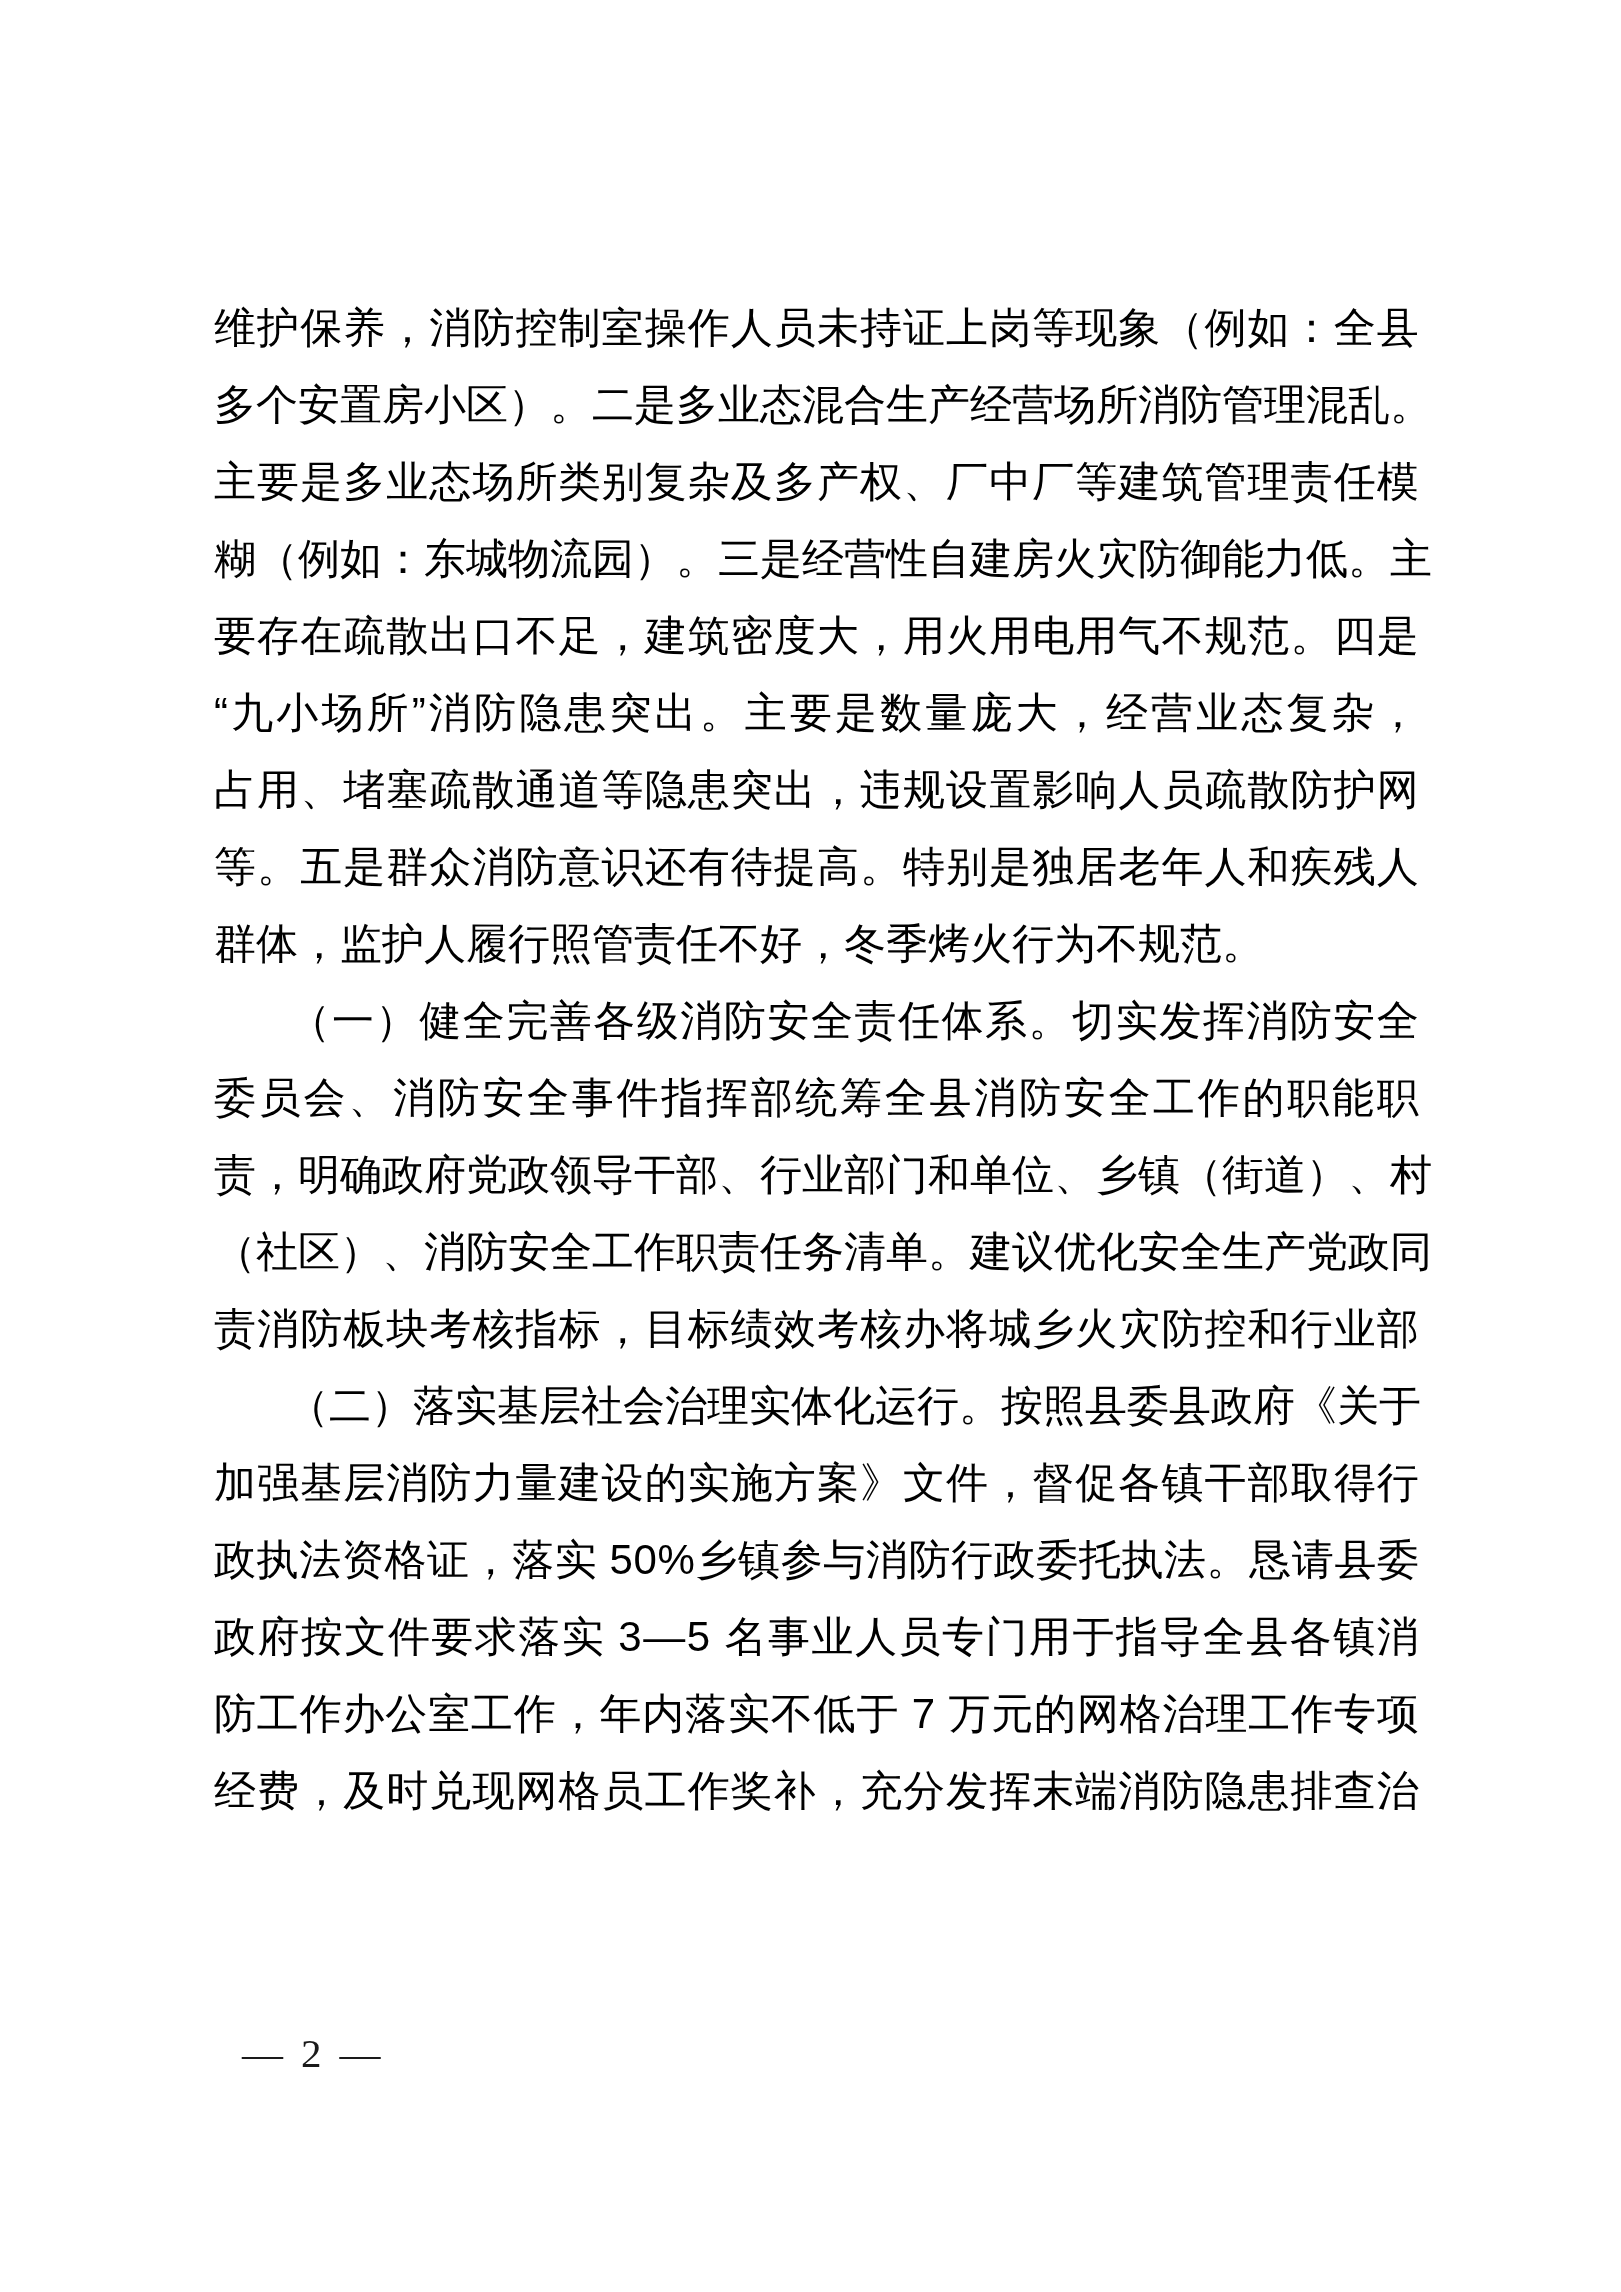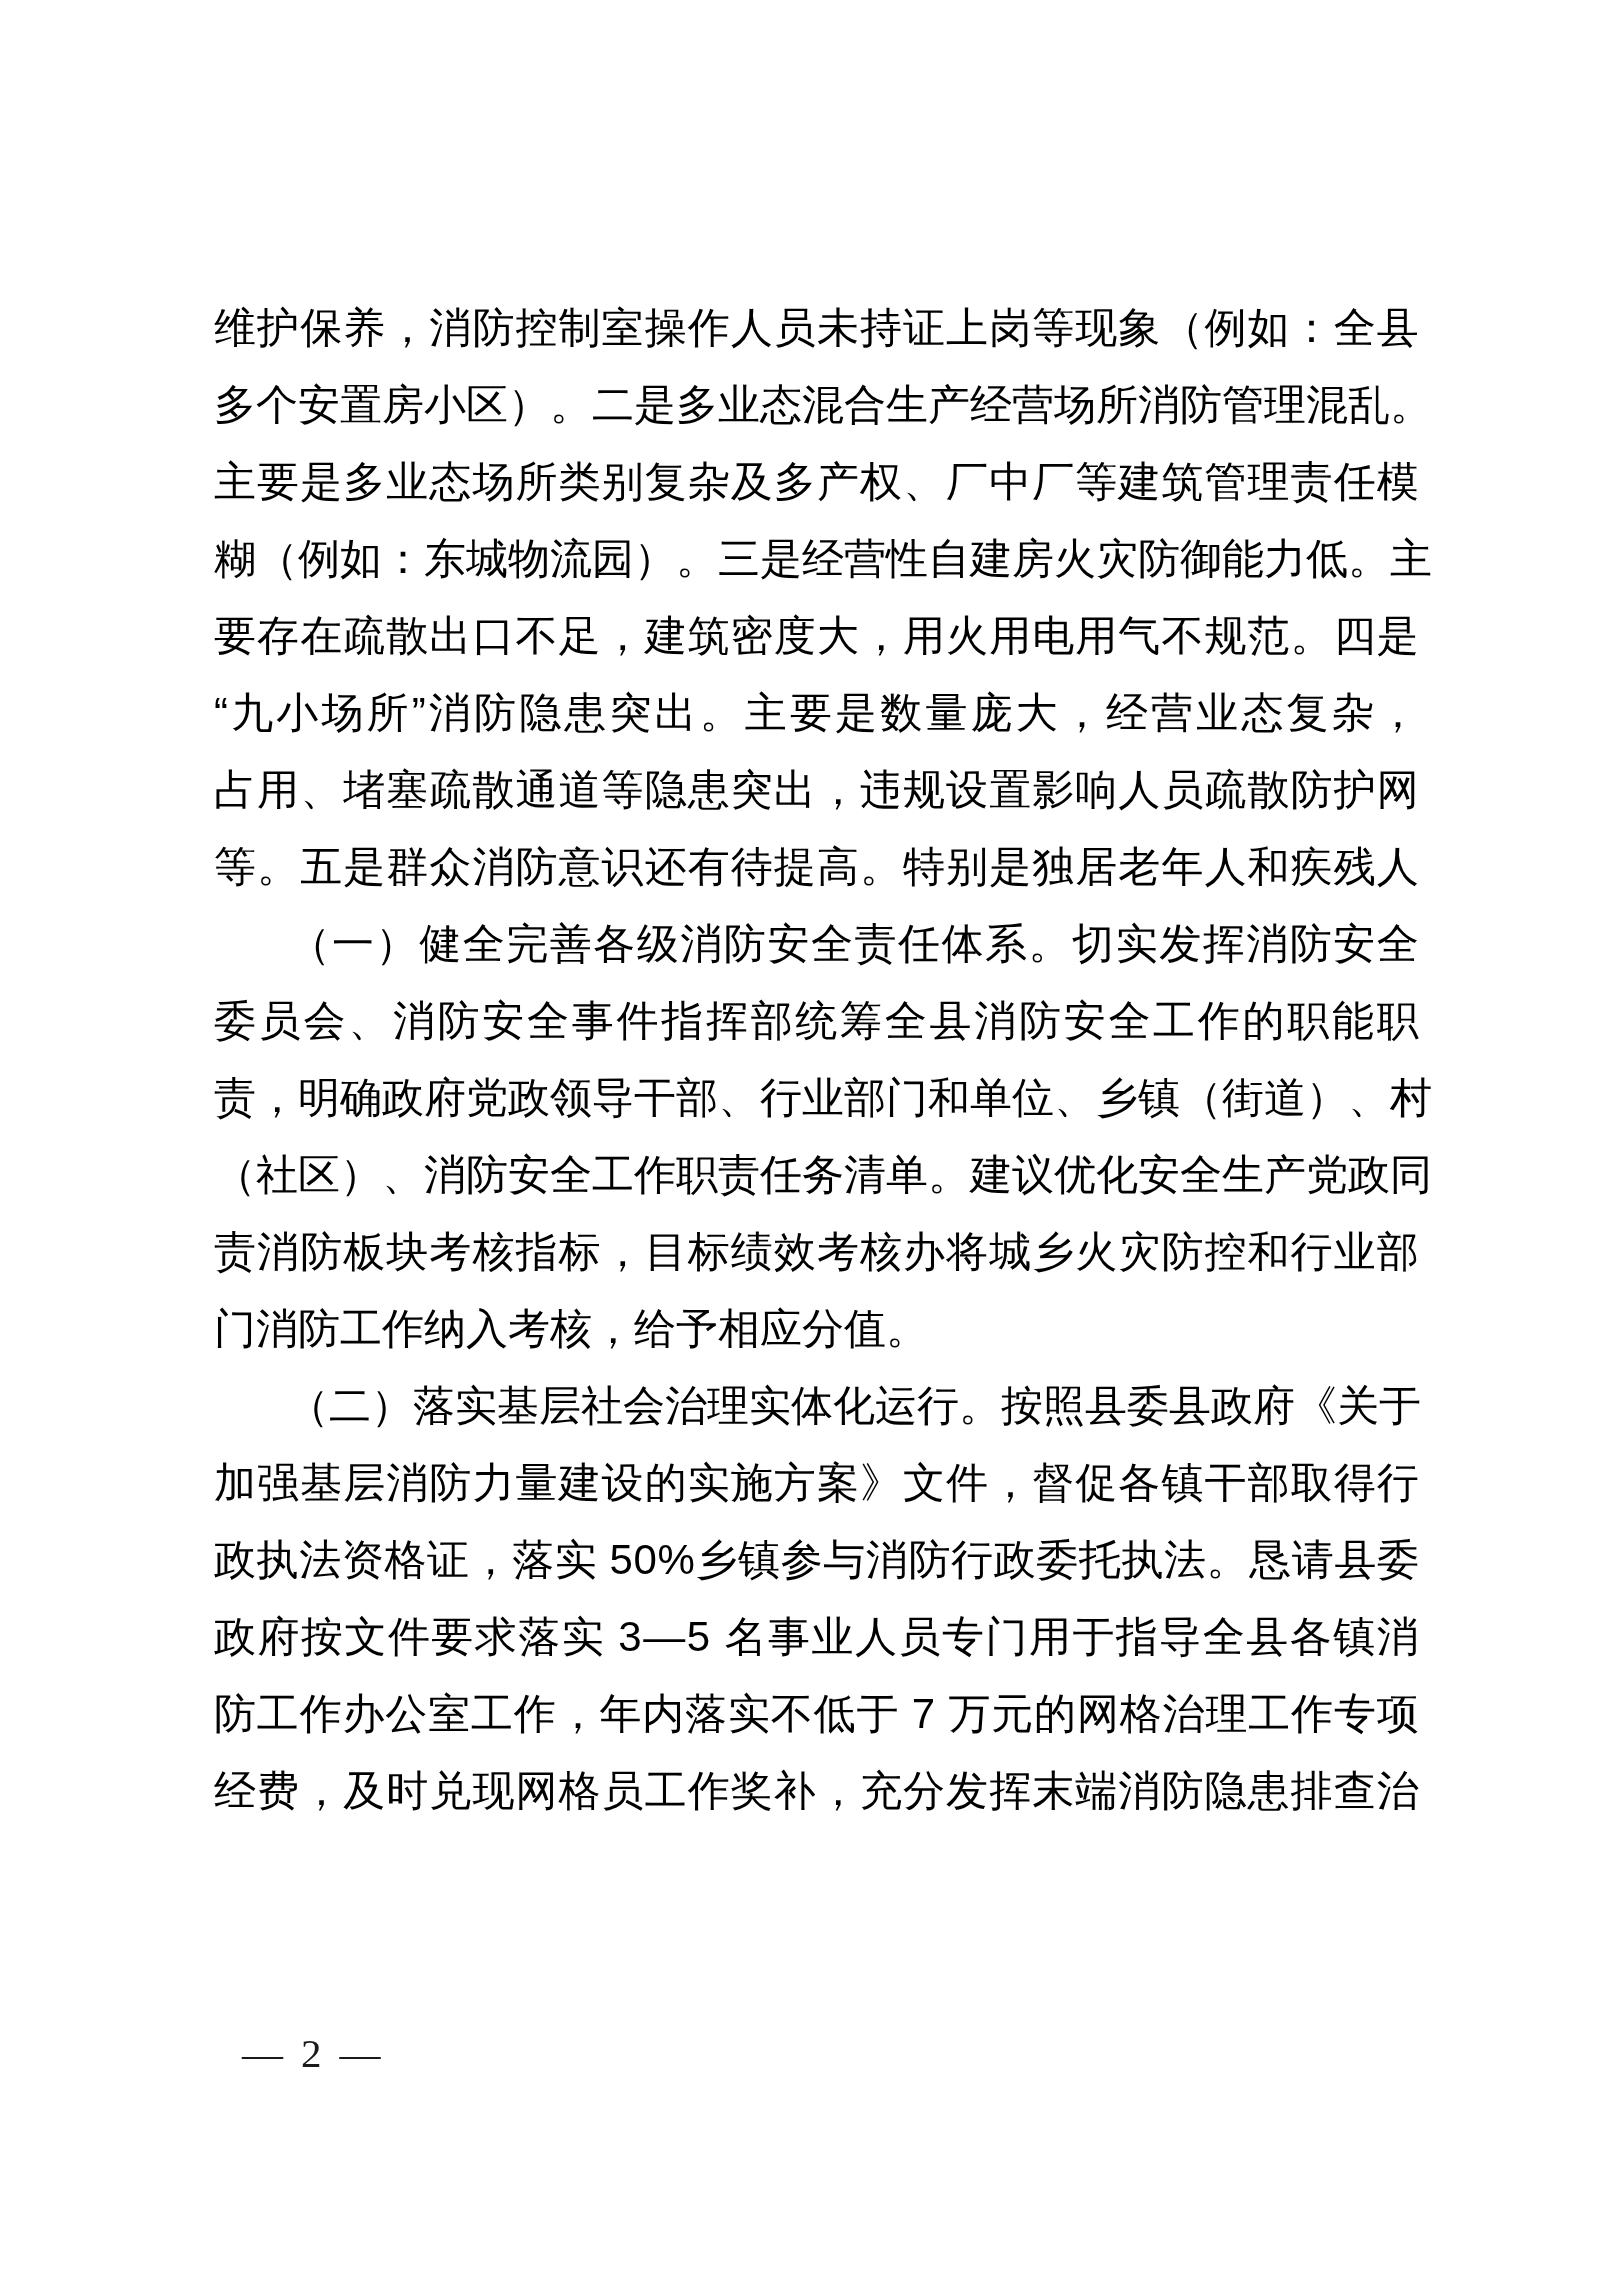--- a/index.html
+++ b/index.html
@@ -291,20 +291,21 @@
         <span>独</span>
         <span>居</span>
         <span>老</span>
         <span>年</span>
         <span>人</span>
         <span>和</span>
         <span>疾</span>
         <span>残</span>
         <span>人</span>
       </div>
+    <div class="line">群体，监护人履行照管责任不好，冬季烤火行为不规范。</div>
     <div class="line j ind-p">
         <span>（</span>
         <span>一</span>
         <span>）</span>
         <span>健</span>
         <span>全</span>
         <span>完</span>
         <span>善</span>
         <span>各</span>
         <span>级</span>
@@ -440,21 +441,20 @@
         <span>乡</span>
         <span>火</span>
         <span>灾</span>
         <span>防</span>
         <span>控</span>
         <span>和</span>
         <span>行</span>
         <span>业</span>
         <span>部</span>
       </div>
-    <div class="line">门消防工作纳入考核，给予相应分值。</div>
     <div class="line j ind-p">
         <span>（</span>
         <span>二</span>
         <span>）</span>
         <span>落</span>
         <span>实</span>
         <span>基</span>
         <span>层</span>
         <span>社</span>
         <span>会</span>

